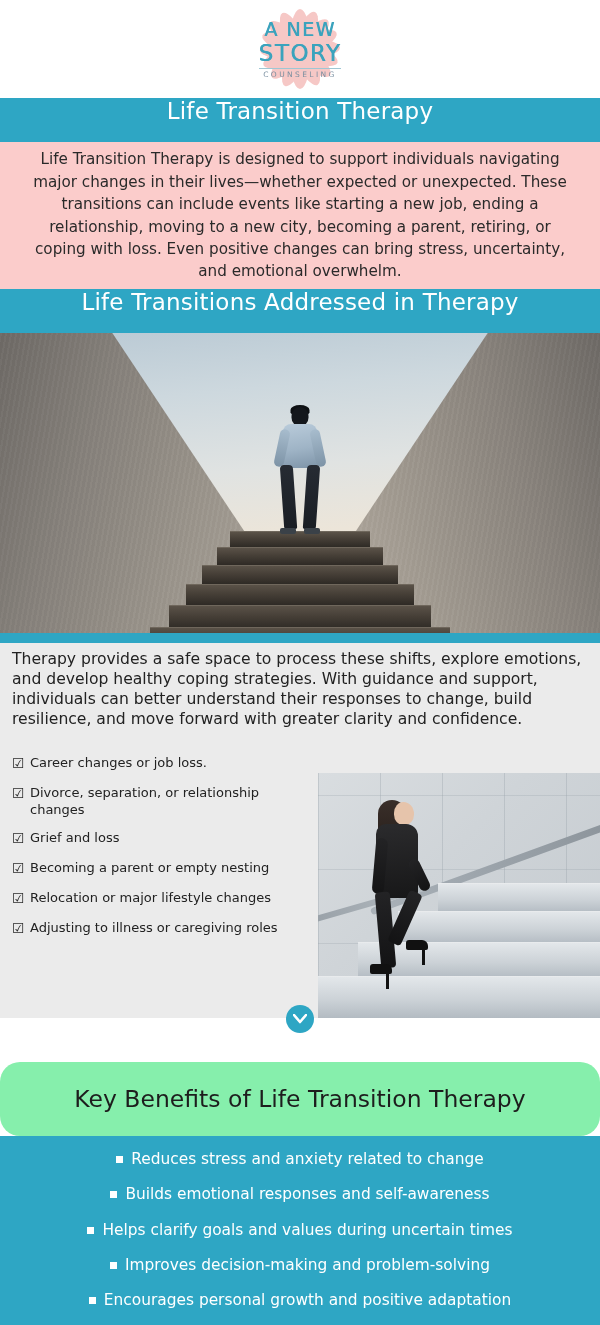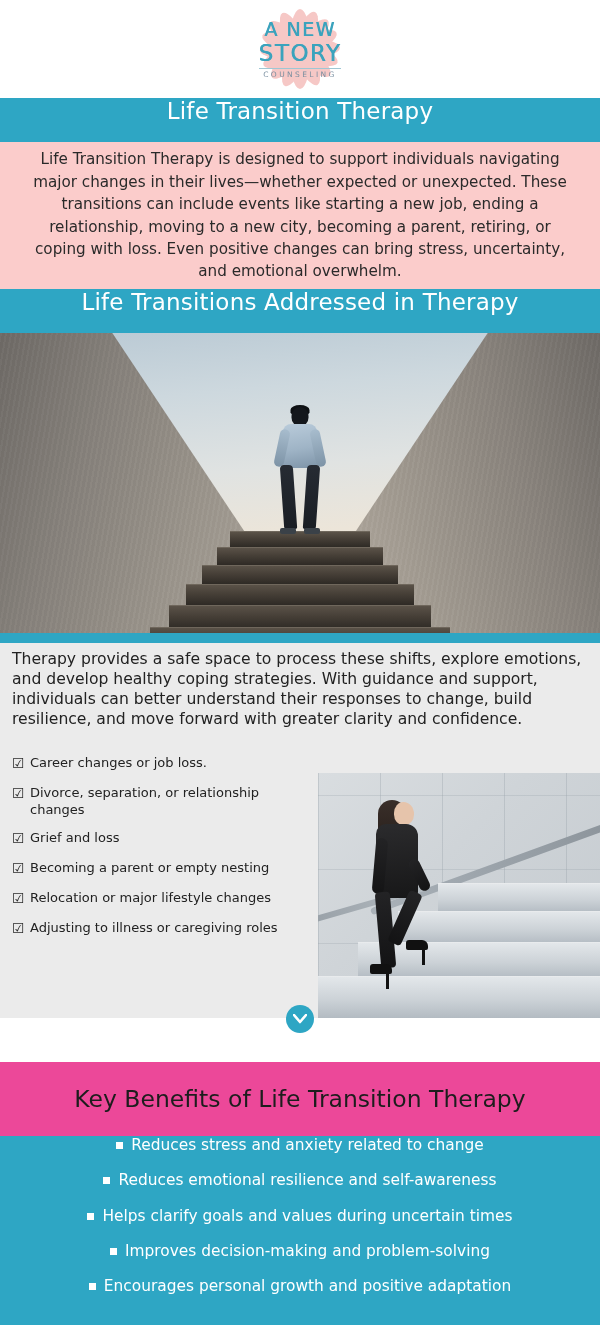--- a/index.html
+++ b/index.html
@@ -324,38 +324,40 @@
     top: 1018px; left: 0;
     width: 600px; height: 44px;
     background: #ffffff;
   }
 
   
   .pink-header {
     position: absolute;
     top: 1062px; left: 0;
     width: 600px; height: 74px;
-    background: #ec4899;
+    background: #86efac;
     display: flex;
     align-items: center;
     justify-content: center;
+    border-radius: 20px;
   }
   .pink-header h2 {
     color: #1d1d1d;
     font-size: 23.5px;
     font-weight: 400;
     text-align: center;
   }
 
   
   .benefits {
     position: absolute;
     top: 1136px; left: 0;
     width: 600px; height: 189px;
     background: #2ea6c4;
+    padding-top: 14px;
     list-style: none;
   }
   .benefit-item {
     display: flex;
     align-items: center;
     justify-content: center;
     color: #ffffff;
     font-size: 15.4px;
     line-height: 1.25;
     margin-bottom: 16px;
@@ -507,21 +509,21 @@
     <h2>Key Benefits of Life Transition Therapy</h2>
   </div>
 
   <ul class="benefits">
     <li class="benefit-item">
       <span class="b-bullet"></span>
       <span>Reduces stress and anxiety related to change</span>
     </li>
     <li class="benefit-item">
       <span class="b-bullet"></span>
-      <span>Reduces emotional resilience and self-awareness</span>
+      <span>Builds emotional responses and self-awareness</span>
     </li>
     <li class="benefit-item">
       <span class="b-bullet"></span>
       <span>Helps clarify goals and values during uncertain times</span>
     </li>
     <li class="benefit-item">
       <span class="b-bullet"></span>
       <span>Improves decision-making and problem-solving</span>
     </li>
     <li class="benefit-item">

